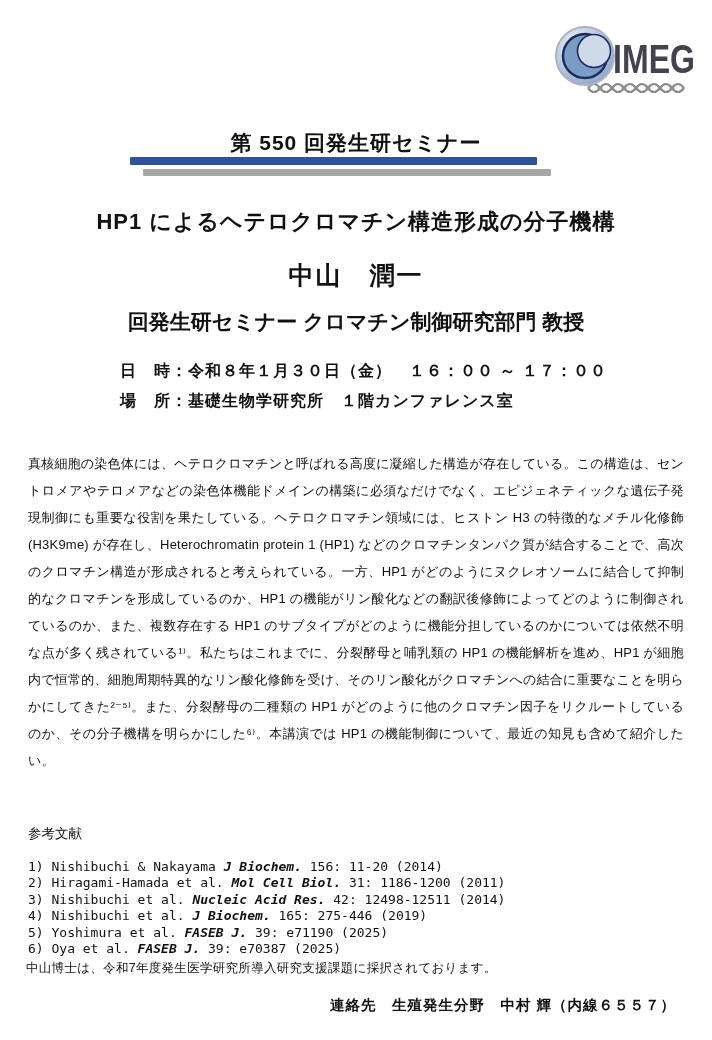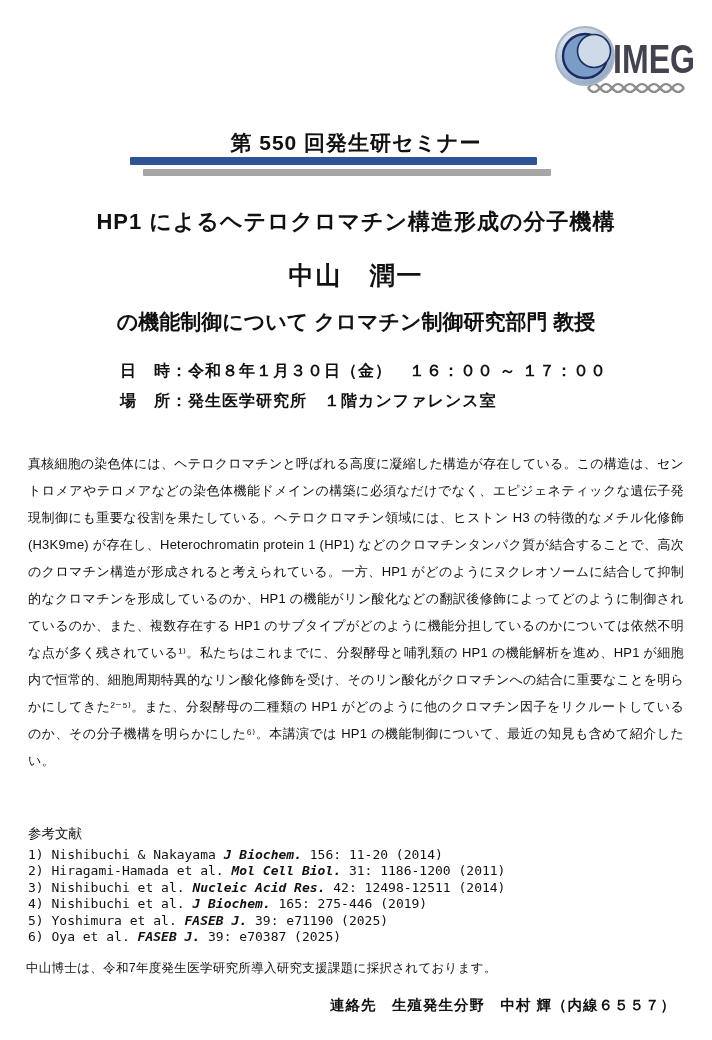--- a/index.html
+++ b/index.html
@@ -45,21 +45,21 @@
   .schedule-row{white-space:nowrap;}
   .abstract{
     position:absolute;top:450px;left:28px;width:656px;
     font-size:13px;line-height:27px;text-align:justify;
     letter-spacing:0.2px;
   }
   .refs{
     position:absolute;top:826px;left:28px;width:660px;
     font-size:13px;line-height:16.5px;
   }
-  .refs-heading{font-size:13.5px;margin-bottom:4px;}
+  .refs-heading{font-size:13.5px;margin-bottom:16px;}
   .ref-item{font-family:"DejaVu Sans Mono","Liberation Mono",monospace;white-space:nowrap;}
   .ref-journal{font-weight:bold;font-style:italic;}
   .note{
     position:absolute;top:960px;left:26px;width:660px;
     font-size:12.5px;letter-spacing:0.3px;
   }
   .contact{
     position:absolute;top:996px;right:36px;left:28px;
     text-align:right;font-size:14.5px;font-weight:bold;letter-spacing:1px;
   }
@@ -92,30 +92,30 @@
       <text x="61" y="57" font-size="40" font-weight="bold" font-family="Liberation Sans, DejaVu Sans, sans-serif" fill="#43434f" textLength="82" lengthAdjust="spacingAndGlyphs">IMEG</text>
     </svg>
   </div>
 
   <div class="main-title">第 550 回発生研セミナー</div>
   <div class="bar bar-blue"></div>
   <div class="bar bar-gray"></div>
 
   <div class="talk-title">HP1 によるヘテロクロマチン構造形成の分子機構</div>
   <div class="speaker">中山　潤一</div>
-  <div class="affiliation">の機能制御について クロマチン制御研究部門 教授</div>
+  <div class="affiliation">回発生研セミナー クロマチン制御研究部門 教授</div>
 
   <div class="schedule">
 
       <div class="schedule-row">
         <span>日　時：</span><span>令和８年１月３０日（金）　１６：００ ～ １７：００</span>
       </div>
 
       <div class="schedule-row">
-        <span>場　所：</span><span>発生医学研究所　１階カンファレンス室</span>
+        <span>場　所：</span><span>基礎生物学研究所　１階カンファレンス室</span>
       </div>
     </div>
 
   <div class="abstract">真核細胞の染色体には、ヘテロクロマチンと呼ばれる高度に凝縮した構造が存在している。この構造は、セントロメアやテロメアなどの染色体機能ドメインの構築に必須なだけでなく、エピジェネティックな遺伝子発現制御にも重要な役割を果たしている。ヘテロクロマチン領域には、ヒストン H3 の特徴的なメチル化修飾 (H3K9me) が存在し、Heterochromatin protein 1 (HP1) などのクロマチンタンパク質が結合することで、高次のクロマチン構造が形成されると考えられている。一方、HP1 がどのようにヌクレオソームに結合して抑制的なクロマチンを形成しているのか、HP1 の機能がリン酸化などの翻訳後修飾によってどのように制御されているのか、また、複数存在する HP1 のサブタイプがどのように機能分担しているのかについては依然不明な点が多く残されている¹⁾。私たちはこれまでに、分裂酵母と哺乳類の HP1 の機能解析を進め、HP1 が細胞内で恒常的、細胞周期特異的なリン酸化修飾を受け、そのリン酸化がクロマチンへの結合に重要なことを明らかにしてきた²⁻⁵⁾。また、分裂酵母の二種類の HP1 がどのように他のクロマチン因子をリクルートしているのか、その分子機構を明らかにした⁶⁾。本講演では HP1 の機能制御について、最近の知見も含めて紹介したい。</div>
 
   <div class="refs">
     <div class="refs-heading">参考文献</div>
     <div>
 
         <div class="ref-item">

